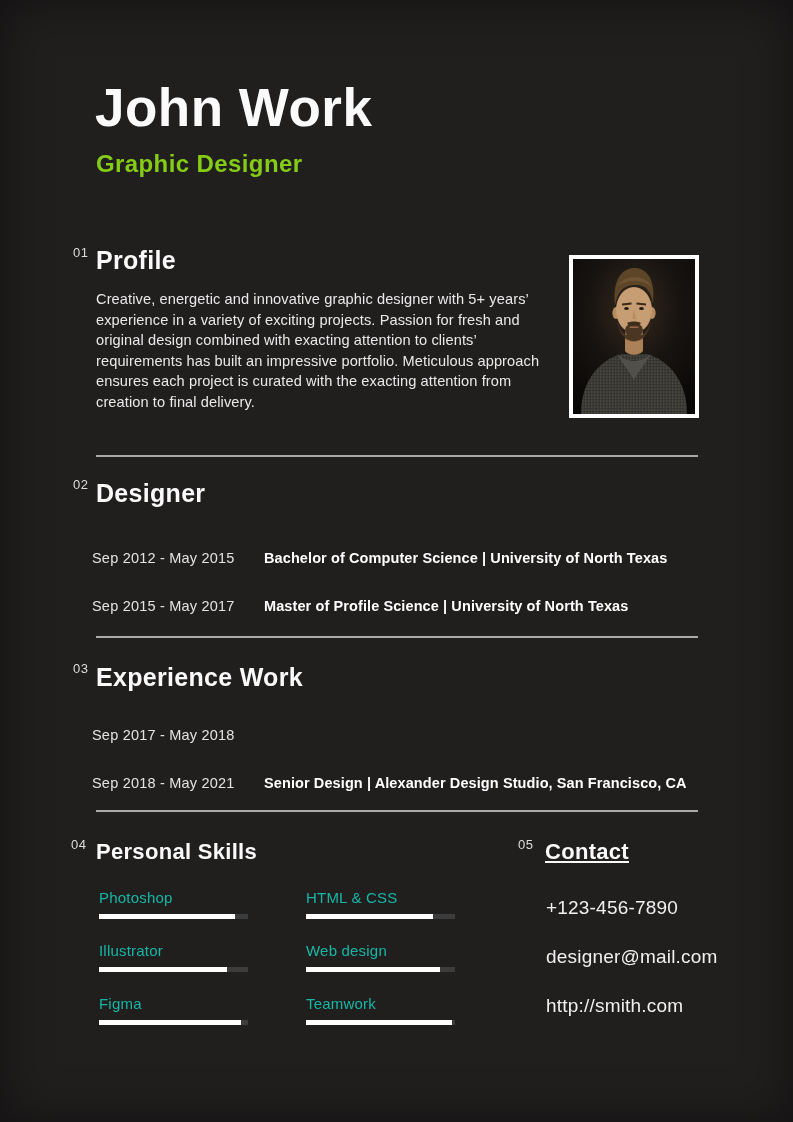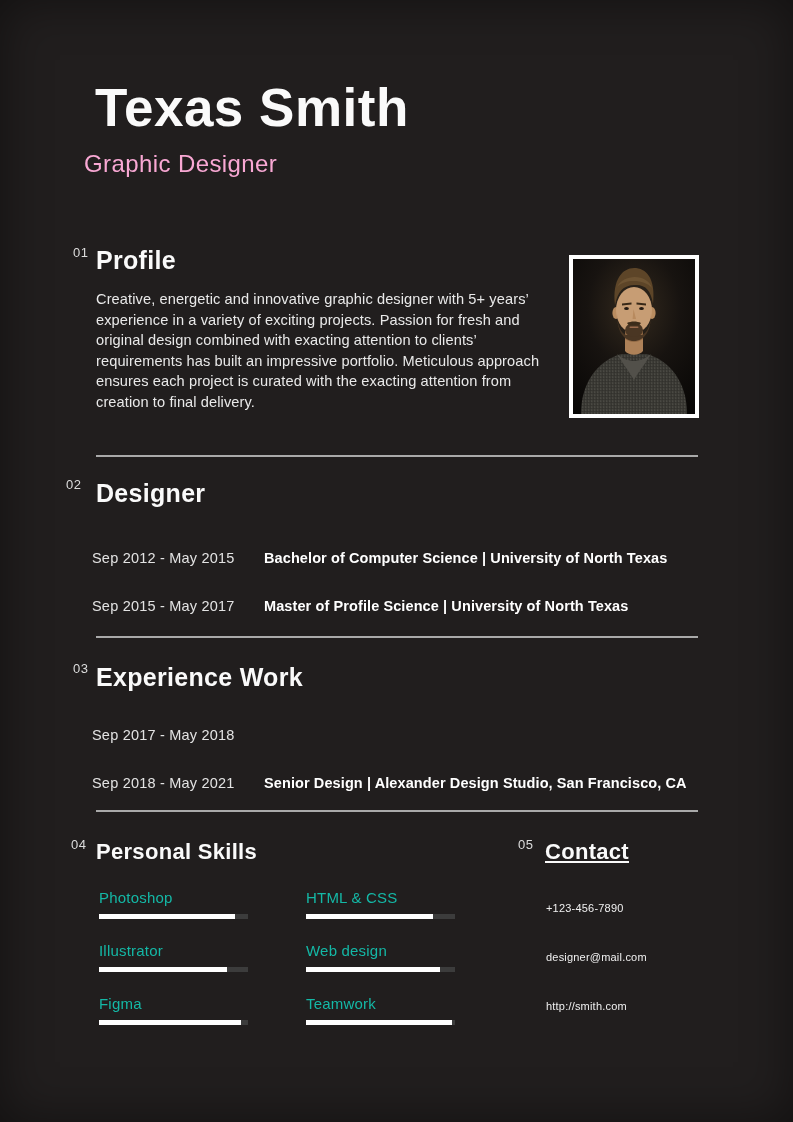--- a/index.html
+++ b/index.html
@@ -8,21 +8,21 @@
     width:793px;height:1122px;
     background:#211E1E;
     font-family:"Liberation Sans","DejaVu Sans",sans-serif;
     color:#F2F2F2;
     overflow:hidden;
     box-shadow:inset 0 0 50px rgba(0,0,0,.45);
   }
   .abs{position:absolute;}
   
   .name{left:95px;top:80px;font-size:53px;font-weight:700;color:#FAFAFA;letter-spacing:.5px;line-height:1.05;}
-  .role{left:84px;top:150px;font-size:24px;font-weight:400;color:#f9a8d4;letter-spacing:.4px;}
+  .role{left:96px;top:150px;font-size:24px;font-weight:700;color:#84cc16;letter-spacing:.4px;}
   .tagline{right:99px;top:167px;font-size:15px;line-height:21.5px;text-align:center;color:#EDEDED;}
   
   .sec-num{font-size:13px;color:#DCDCDC;letter-spacing:.5px;}
   .sec-title{font-size:25px;font-weight:700;color:#FAFAFA;letter-spacing:.3px;}
   .sec-title.small{font-size:22px;}
   
   .profile-body{left:96px;top:289px;width:446px;font-size:14.6px;line-height:20.6px;color:#E9E9E9;letter-spacing:.1px;}
   
   .photo-frame{left:569px;top:255px;width:122px;height:155px;border:4px solid #FFFFFF;background:#050404;}
   .photo-frame svg{display:block;}
@@ -34,28 +34,28 @@
   .t-date{font-size:14.5px;line-height:17px;color:#E3E3E3;letter-spacing:.2px;}
   .t-desc{font-size:14.5px;line-height:17px;font-weight:700;color:#FFFFFF;letter-spacing:.1px;}
   
   .skill-col{width:149px;}
   .skill-row{margin-bottom:23px;}
   .skill-label{font-size:15px;line-height:18px;margin-bottom:7px;color:#14b8a6;letter-spacing:.2px;}
   .skill-track{width:149px;height:5px;background:#3C3C3C;}
   .skill-fill{height:5px;background:#FFFFFF;}
   
   .contact-list{left:546px;top:900px;}
-  .contact-item{font-size:11px;line-height:16px;margin-bottom:33px;color:#F0F0F0;letter-spacing:.2px;}
+  .contact-item{font-size:19px;line-height:16px;margin-bottom:33px;color:#F0F0F0;letter-spacing:.2px;}
 </style>
 </head>
 <body>
 
 <div class="page">
 
-  <div class="abs name">Texas Smith</div>
+  <div class="abs name">John Work</div>
   <div class="abs role">Graphic Designer</div>
 
   <div class="abs sec-num" style="left:73px;top:245px;">01</div>
   <div class="abs sec-title" style="left:96px;top:246px;">Profile</div>
   <div class="abs profile-body">Creative, energetic and innovative graphic designer with 5+ years’ experience in a variety of exciting projects. Passion for fresh and original design combined with exacting attention to clients’ requirements has built an impressive portfolio. Meticulous approach ensures each project is curated with the exacting attention from creation to final delivery.</div>
 
   <div class="abs photo-frame">
     <svg width="122" height="155" viewBox="0 0 122 155">
       <defs>
         <radialGradient id="bgG" cx="50%" cy="32%" r="85%">
@@ -96,21 +96,21 @@
       <path d="M49,44.5 L58.5,43.6 L58.5,45.6 L49,46.4 Z" fill="#382817"></path>
       <path d="M73,44.5 L63.5,43.6 L63.5,45.6 L73,46.4 Z" fill="#382817"></path>
 
       <path d="M42,46 C39,20 50,9 61,9 C73,9 83,19 80,45 C78,31 72,25 61,26 C49,27 45,33 42,46 Z" fill="#5d4528"></path>
       <path d="M44,28 C50,15 74,14 79,29 C71,20 52,20 44,28 Z" fill="#6e5433"></path>
     </svg>
   </div>
 
   <div class="abs divider" style="top:455px;"></div>
 
-  <div class="abs sec-num" style="left:66px;top:477px;">02</div>
+  <div class="abs sec-num" style="left:73px;top:477px;">02</div>
   <div class="abs sec-title" style="left:96px;top:479px;">Designer</div>
   <div class="abs rows" style="top:530px;">
 
       <div class="t-row">
         <div class="t-date">Sep 2012 - May 2015</div>
         <div class="t-desc">Bachelor of Computer Science | University of North Texas</div>
       </div>
 
       <div class="t-row">
         <div class="t-date">Sep 2015 - May 2017</div>

